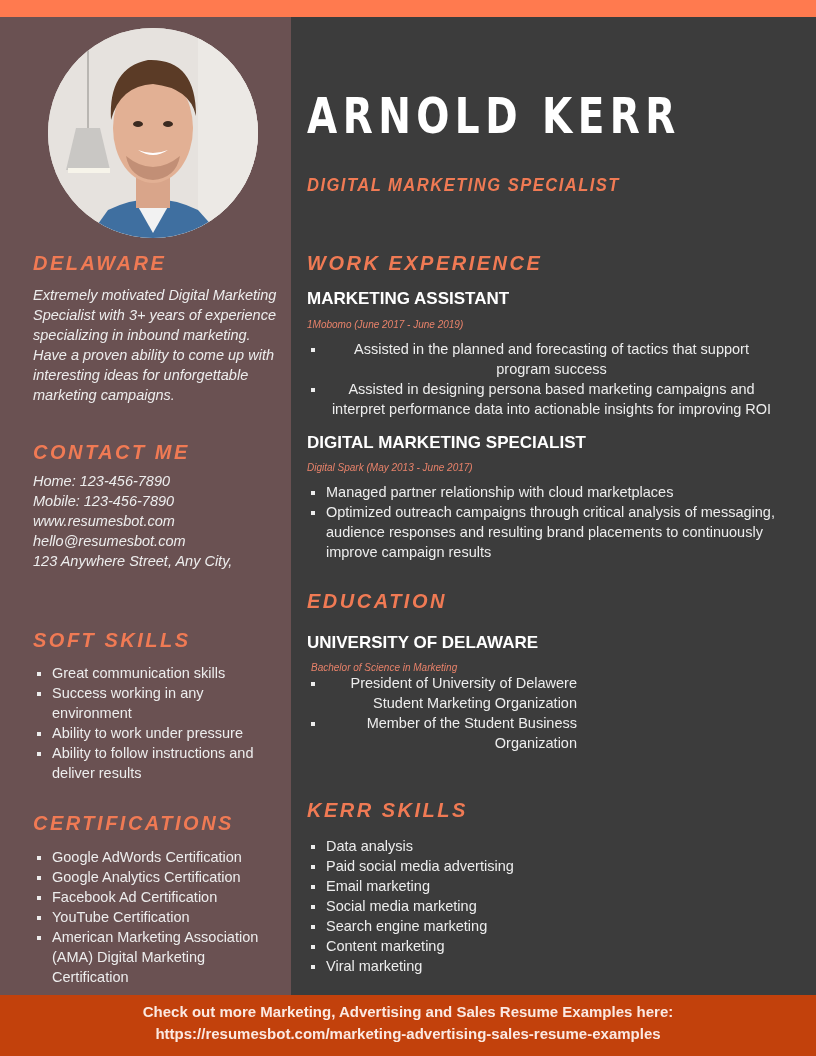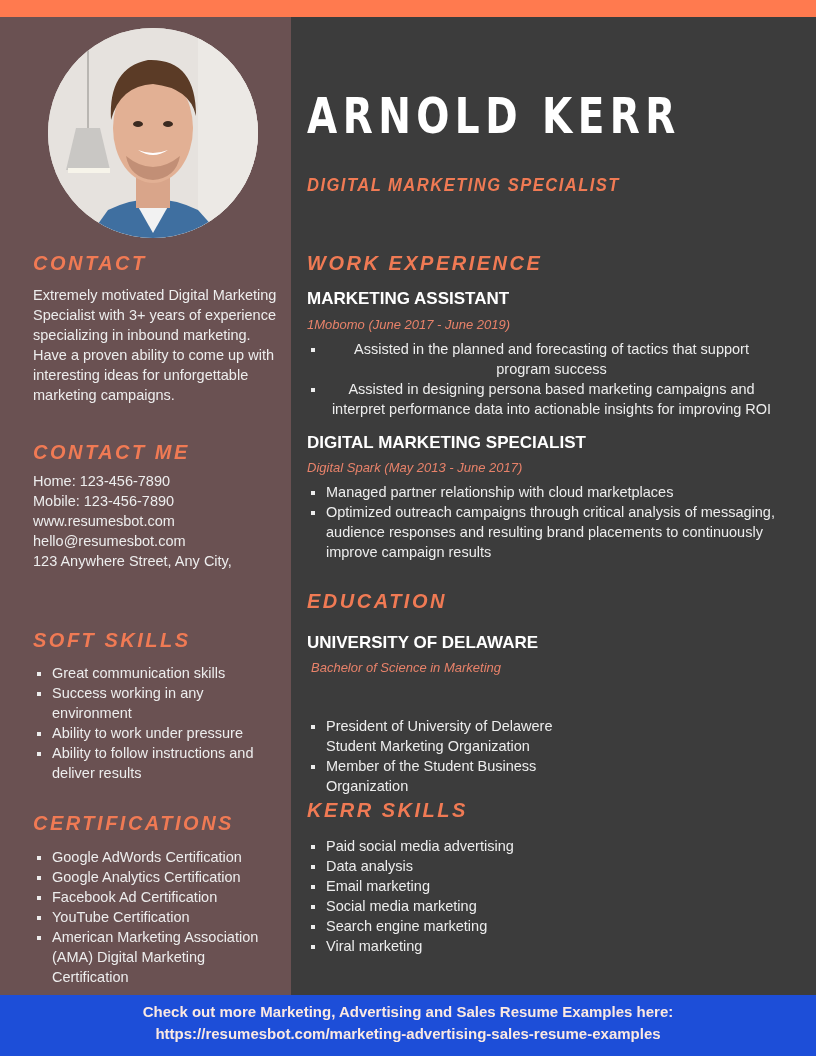--- a/index.html
+++ b/index.html
@@ -2,49 +2,49 @@
 <html><head>
   <meta charset="utf-8">
   <style>
     * { margin: 0; padding: 0; box-sizing: border-box; }
     html, body { width: 816px; height: 1056px; overflow: hidden; background: #3b3b3b; }
     body { position: relative; font-family: "Liberation Sans", sans-serif; }
 
     .top-bar { position: absolute; left: 0; top: 0; width: 816px; height: 17px; background: #ff7a4f; }
     .left-col { position: absolute; left: 0; top: 17px; width: 291px; height: 978px; background: #6a5152; }
     .right-col { position: absolute; left: 291px; top: 17px; width: 525px; height: 978px; background: #3c3c3c; }
-    .footer { position: absolute; left: 0; top: 995px; width: 816px; height: 61px; background: #1d4ed8;
+    .footer { position: absolute; left: 0; top: 995px; width: 816px; height: 61px; background: #c2410c;
       text-align: center; color: #fbe9e2; font-weight: bold; font-size: 15px; line-height: 22px; padding-top: 6px; }
     .footer span { display: block; }
 
     
     .photo { position: absolute; left: 48px; top: 28px; width: 210px; height: 210px; border-radius: 50%;
       overflow: hidden; background: #e3e0dc; }
     .photo svg { width: 100%; height: 100%; display: block; }
 
     
     .sec-h { position: absolute; color: #f07a54; font-style: italic; font-weight: bold;
       font-size: 20px; letter-spacing: 2.5px; line-height: 24px; }
 
-    .body-text { position: absolute; color: #ededed; font-size: 14.5px; line-height: 20px; }
+    .body-text { position: absolute; color: #ededed; font-size: 14.5px; line-height: 20px; font-style: italic; }
     .left-text { left: 33px; width: 245px; }
 
     ul.bul { list-style: none; }
     ul.bul li { position: relative; padding-left: 19px; color: #ededed; font-size: 14.5px; line-height: 20px; }
     ul.bul li::before { content: ""; position: absolute; left: 4px; top: 9px; width: 4px; height: 4px; background: #ededed; }
 
     
     .name { position: absolute; left: 307px; top: 86px; color: #ffffff;
       font-family: "DejaVu Sans", sans-serif; font-weight: bold; font-size: 50px; letter-spacing: 7px;
       line-height: 60px; transform: scaleX(0.78); transform-origin: left center; }
     .title { position: absolute; left: 307px; top: 174px; color: #f07a54; font-style: italic; font-weight: bold;
       font-size: 18px; letter-spacing: 1.6px; line-height: 22px; transform: scaleX(0.92); transform-origin: left center; }
 
     .job-h { position: absolute; left: 307px; color: #ffffff; font-weight: bold; font-size: 17px; line-height: 22px; }
-    .job-sub { position: absolute; left: 307px; color: #e8826a; font-style: italic; font-size: 13px; line-height: 20px; }
+    .job-sub { position: absolute; left: 307px; color: #e8826a; font-style: italic; font-size: 10px; line-height: 20px; }
     .r-list { position: absolute; left: 307px; width: 490px; }
   </style>
 </head>
 <body>
 
 <div class="top-bar"></div>
 
 <div class="left-col"></div>
 <div class="right-col"></div>
 
@@ -60,21 +60,21 @@
     <rect x="88" y="140" width="34" height="40" fill="#d9a58a"></rect>
     <ellipse cx="105" cy="100" rx="40" ry="55" fill="#e2b094"></ellipse>
     <path d="M63 92 Q60 40 100 32 Q148 30 148 88 Q142 60 105 56 Q72 58 63 92 Z" fill="#5b3b26"></path>
     <path d="M78 128 Q105 150 132 128 Q128 150 105 152 Q82 150 78 128 Z" fill="#a8755c" opacity="0.55"></path>
     <path d="M90 122 Q105 132 120 122 Q105 128 90 122 Z" fill="#ffffff"></path>
     <ellipse cx="90" cy="96" rx="5" ry="3" fill="#3b2a20"></ellipse>
     <ellipse cx="120" cy="96" rx="5" ry="3" fill="#3b2a20"></ellipse>
   </svg>
 </div>
 
-<div class="sec-h" style="left:33px; top:251px;">CONTACT</div>
+<div class="sec-h" style="left:33px; top:251px;">DELAWARE</div>
 <div class="body-text left-text" style="top:285px; width:245px;">Extremely motivated Digital Marketing Specialist with 3+ years of experience specializing in inbound marketing. Have a proven ability to come up with interesting ideas for unforgettable marketing campaigns.</div>
 
 <div class="sec-h" style="left:33px; top:440px;">CONTACT ME</div>
 <div class="body-text left-text" style="top:471px;">
   <div>Home: 123-456-7890</div>
   <div>Mobile: 123-456-7890</div>
   <div>www.resumesbot.com</div>
   <div>hello@resumesbot.com</div>
   <div>123 Anywhere Street, Any City,</div>
 </div>
@@ -111,31 +111,32 @@
 <div class="job-h" style="top:432px;">DIGITAL MARKETING SPECIALIST</div>
 <div class="job-sub" style="top:458px;">Digital Spark (May 2013 - June 2017)</div>
 <ul class="bul r-list" style="top:482px; width:490px;">
   <li>Managed partner relationship with cloud marketplaces</li>
   <li>Optimized outreach campaigns through critical analysis of messaging, audience responses and resulting brand placements to continuously improve campaign results</li>
 </ul>
 
 <div class="sec-h" style="left:307px; top:589px;">EDUCATION</div>
 <div class="job-h" style="top:632px;">UNIVERSITY OF DELAWARE</div>
 <div class="job-sub" style="top:658px; left:311px;">Bachelor of Science in Marketing</div>
-<ul class="bul r-list" style="top:716px; width:270px;">
+<ul class="bul r-list" style="top:673px; width:270px;text-align:right;">
   <li>President of University of Delawere Student Marketing Organization</li>
   <li>Member of the Student Business Organization</li>
 </ul>
 
 <div class="sec-h" style="left:307px; top:798px;">KERR SKILLS</div>
 <ul class="bul r-list" style="top:836px;">
+  <li>Data analysis</li>
   <li>Paid social media advertising</li>
-  <li>Data analysis</li>
   <li>Email marketing</li>
   <li>Social media marketing</li>
   <li>Search engine marketing</li>
+  <li>Content marketing</li>
   <li>Viral marketing</li>
 </ul>
 
 <div class="footer">
   <span>Check out more Marketing, Advertising and Sales Resume Examples here:</span>
   <span>https://resumesbot.com/marketing-advertising-sales-resume-examples</span>
 </div>
 
 </body></html>

